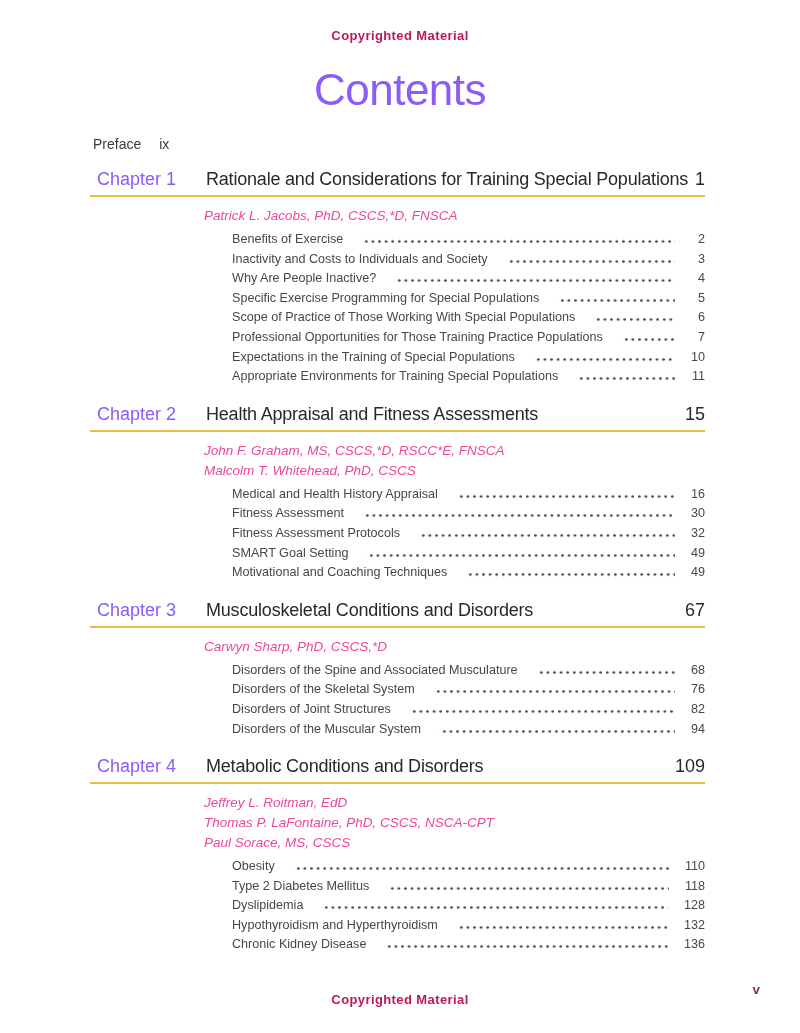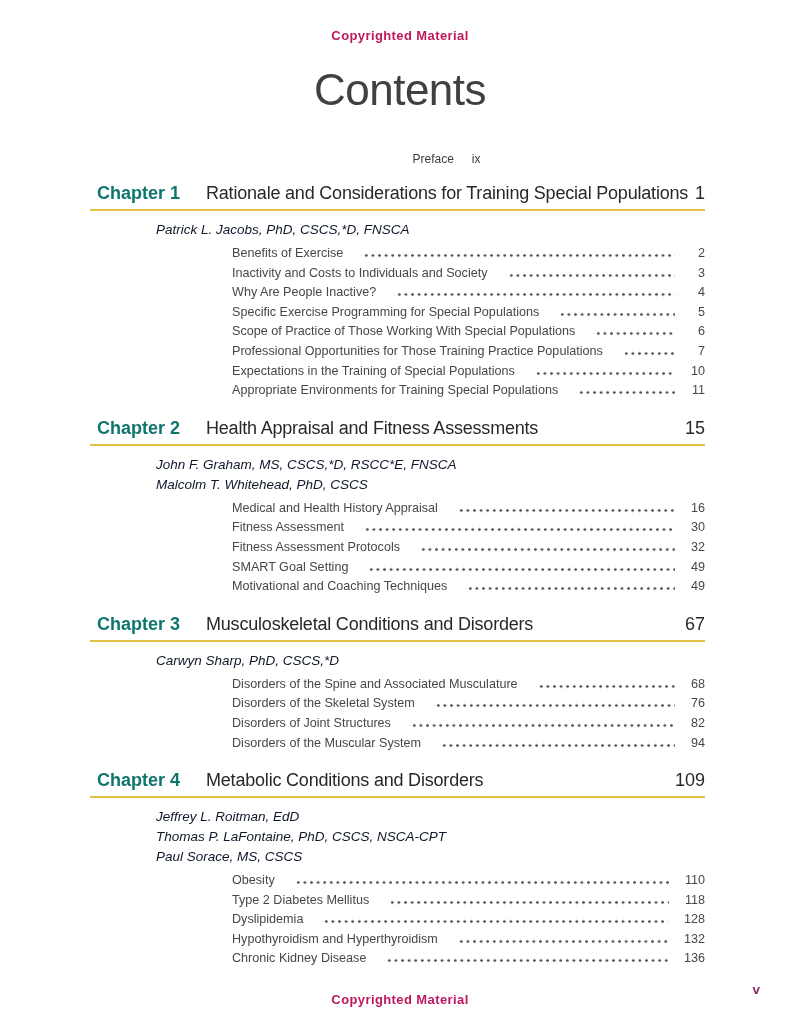--- a/index.html
+++ b/index.html
@@ -12,41 +12,41 @@
   .copyright {
     text-align:center; font-size:13px; font-weight:bold;
     color:#be185d; letter-spacing:.4px;
   }
   .copyright.top { padding-top:28px; }
   .copyright.bottom { position:absolute; left:0; right:0; bottom:26px; }
 
   .book-title {
     text-align:center; margin-top:22px;
     font-size:44px; font-weight:400; letter-spacing:-.5px;
-    color:#404040;
-  }
-
-  .preface { margin:37px 0 0 93px; font-size:12px; color:#3c3c3c;text-align:center; }
+    color:#8b5cf6;
+  }
+
+  .preface { margin:21px 0 0 93px; font-size:14px; color:#3c3c3c; }
   .preface .pnum { margin-left:18px; }
 
   .toc { margin:0 0 0 90px; width:615px; }
 
   .chapter { margin-top:17px; }
   .chapter-head {
     display:flex; align-items:baseline;
     border-bottom:2.5px solid #e3c243; padding-bottom:5px;
     font-size:18px;
   }
-  .ch-label { flex:none; width:116px; padding-left:7px; color:#0f766e; font-weight:bold; }
+  .ch-label { flex:none; width:116px; padding-left:7px; color:#8b5cf6; font-weight:normal; }
   .ch-title { flex:1; color:#282828; letter-spacing:-.2px; }
   .ch-page  { color:#282828; text-align:right; white-space:nowrap; }
 
   .authors {
-    margin:9px 0 4px 66px; font-style:italic;
-    font-size:13.5px; line-height:20px; color:#0f172a;
+    margin:9px 0 4px 114px; font-style:italic;
+    font-size:13.5px; line-height:20px; color:#ec4899;
   }
   .sections { margin-left:142px; font-size:12.6px; color:#474747; }
   .row { display:flex; align-items:flex-start; line-height:19.6px;gap:12px; }
   .row .t { white-space:nowrap; }
   .leader {
     flex:1; align-self:stretch; margin:0 4px 0 6px;
     background-image:radial-gradient(circle, #505050 1.05px, rgba(0,0,0,0) 1.5px);
     background-repeat:repeat-x;
     background-size:6.6px 6.6px;
     background-position:left 2px bottom 5px;

